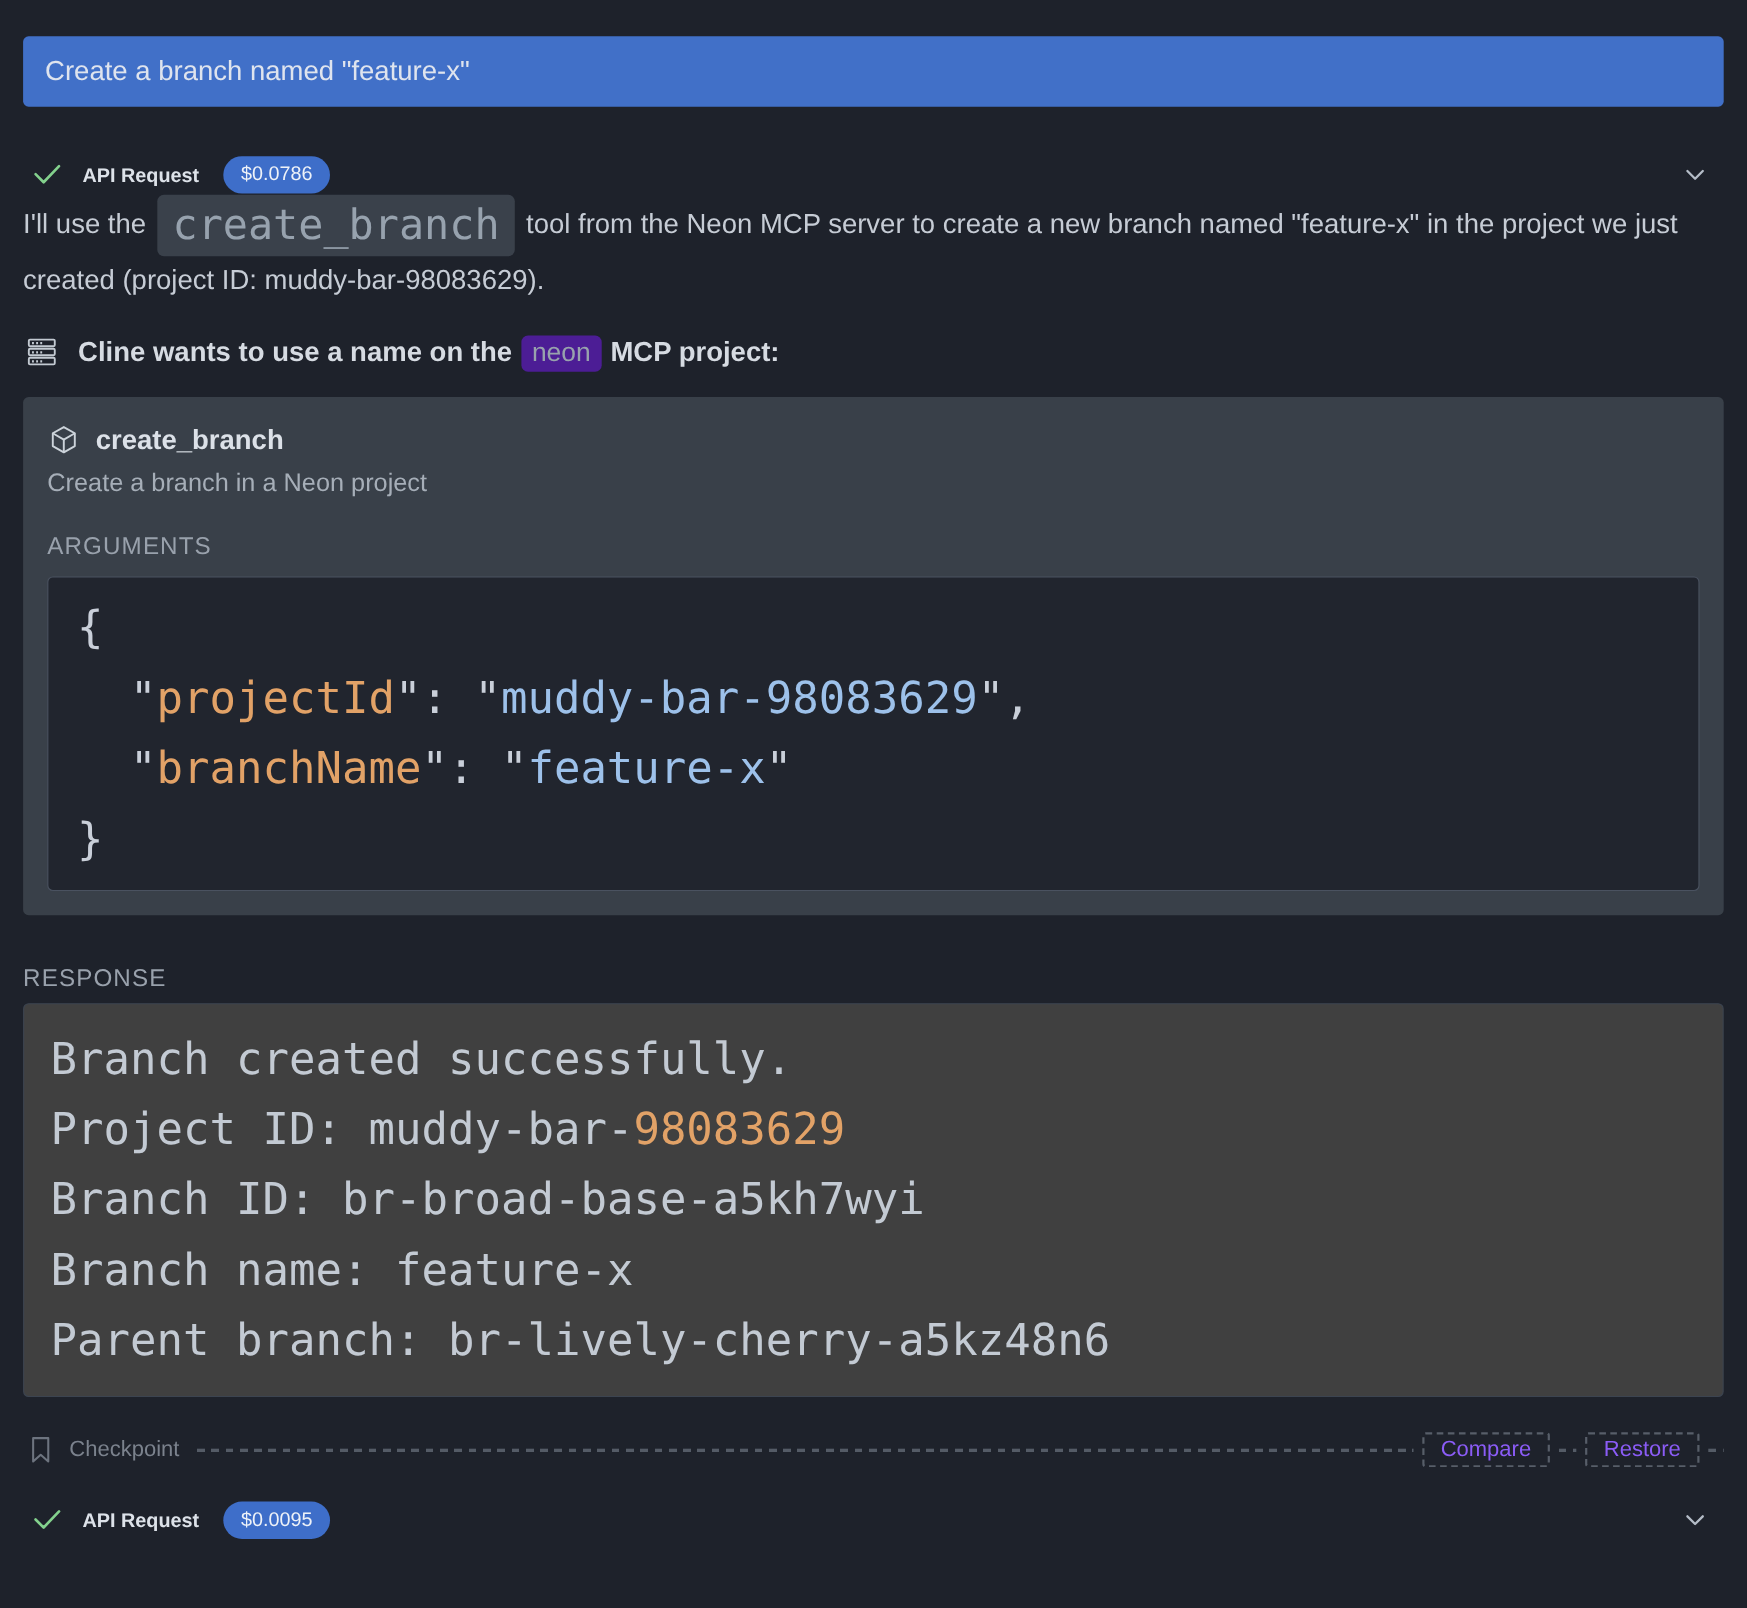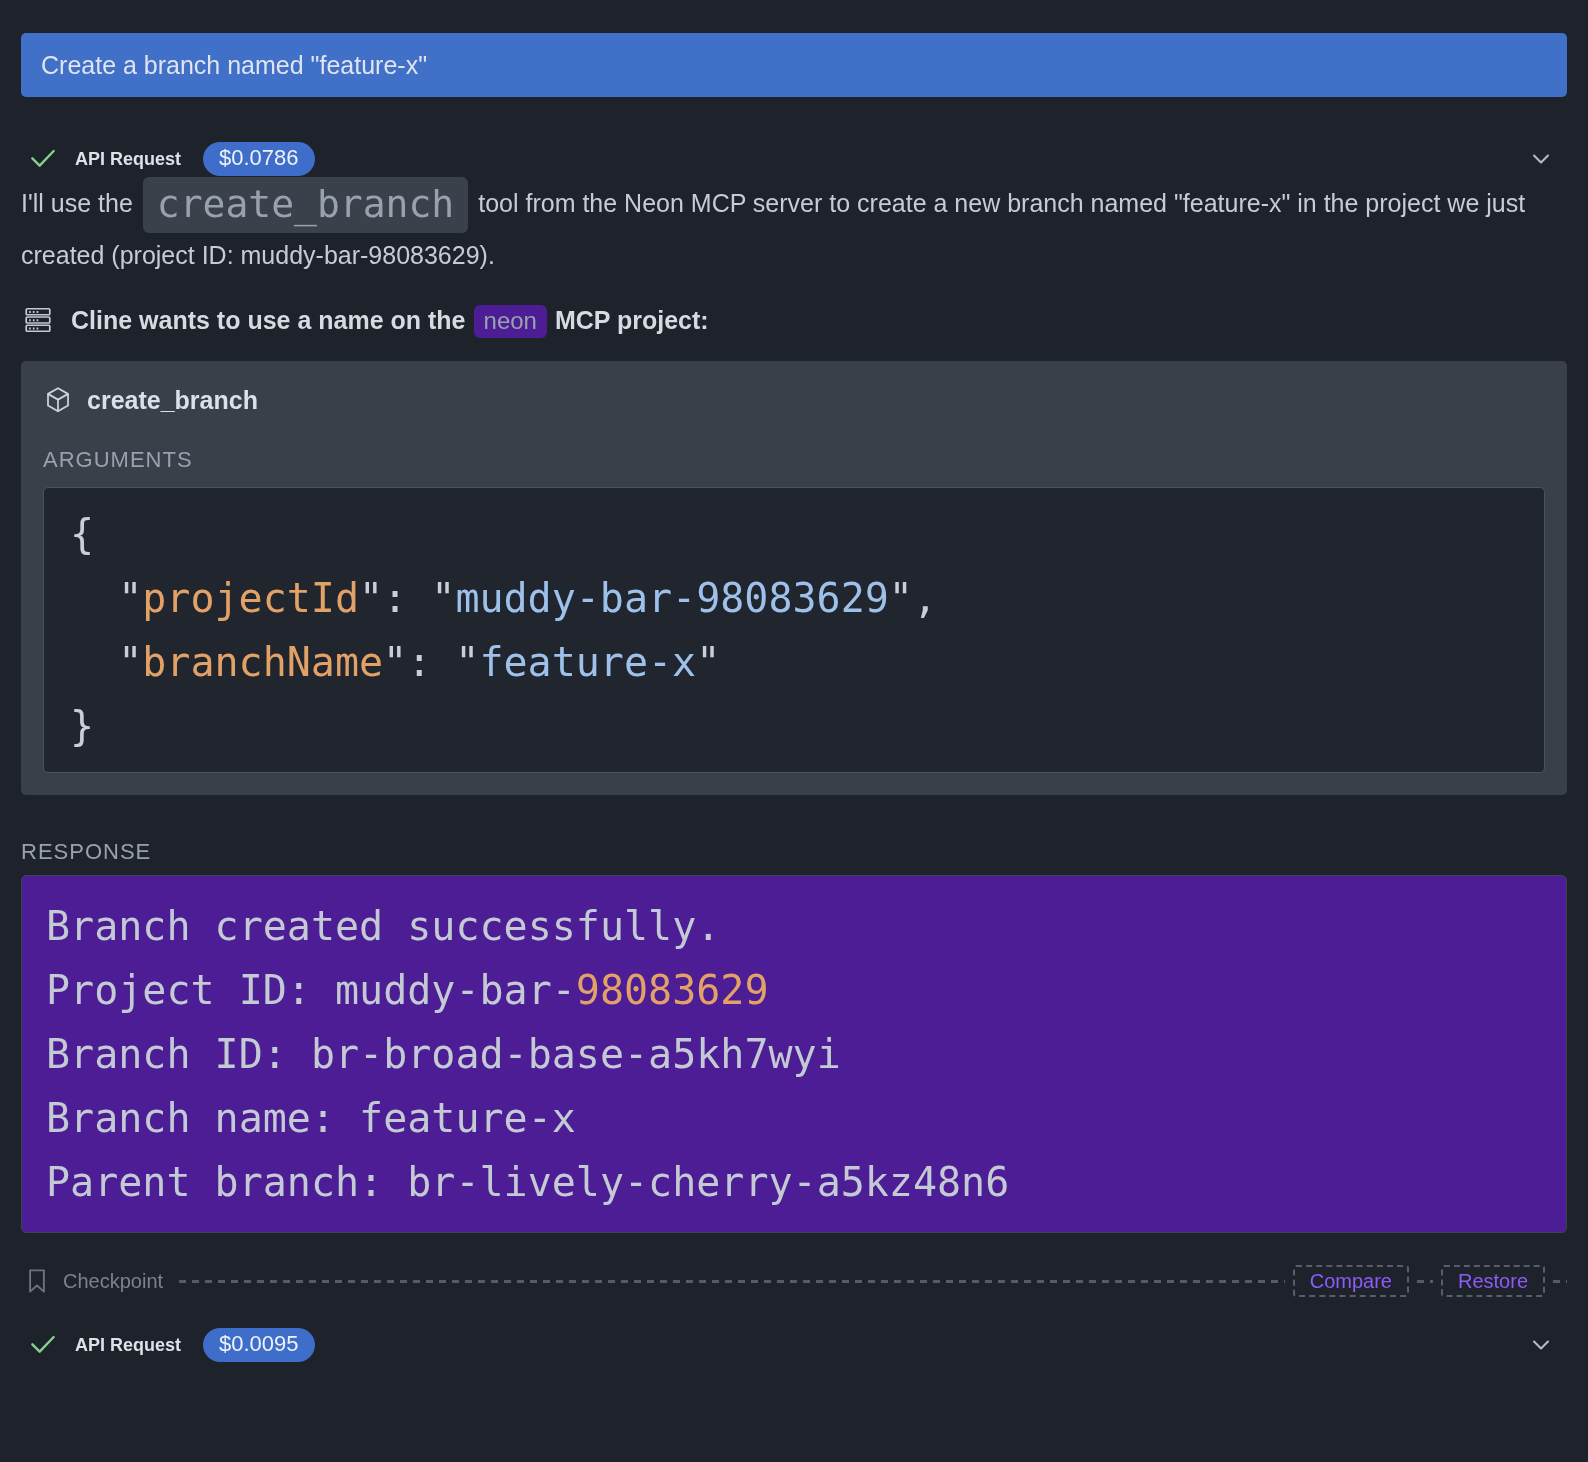--- a/index.html
+++ b/index.html
@@ -17,21 +17,21 @@
     height:64px; width:1546px; background:#4170c8; border-radius:5px;
     display:flex; align-items:center; padding:0 20px;
     color:#dfe4ee; font-size:25px;
   }
 
   
   .api-row { display:flex; align-items:center; margin-top:44px; height:36px; }
   .api-row .check { width:32px; height:32px; margin-left:6px; flex:none; }
   .api-row .api-label { font-weight:bold; font-size:18px; color:#dde2e9; margin-left:16px; }
   .cost-badge {
-    margin-left:22px; background:#3e6ec9; color:#eef2f8; font-size:22px;
+    margin-left:22px; background:#3e6ec9; color:#eef2f8; font-size:18px;
     border-radius:18px; padding:4px 16px 6px 16px; line-height:24px;
   }
   .api-row .spacer { flex:1; }
   .api-row .chev { width:28px; height:28px; margin-right:12px; flex:none; }
 
   
   .message { width:1546px; font-size:25px; line-height:44px; color:#c6ccd5; }
   .inline-code {
     font-family:"DejaVu Sans Mono", monospace;
     font-size:38px; color:#97a2ae; background:#3a414b;
@@ -66,21 +66,21 @@
   }
   .tok-p   { color:#c9cfd9; }
   .tok-key { color:#e2a267; }
   .tok-str { color:#9dc1ea; }
   .tok-num { color:#e2a267; }
   .tok-def { color:#c3cad3; }
 
   
   .response-label { margin-top:44px; }
   .response-box {
-    margin-top:10px; width:1546px; background:#4c1d95; border:1px solid #3c4450; border-radius:5px;
+    margin-top:10px; width:1546px; background:#404040; border:1px solid #3c4450; border-radius:5px;
     padding:18px 0 18px 24px; font-family:"DejaVu Sans Mono", monospace;
     font-size:40px; line-height:64px; white-space:pre; overflow:hidden;
   }
 
   
   .checkpoint-row { display:flex; align-items:center; margin-top:32px; height:32px; }
   .checkpoint-row .bm-icon { width:20px; height:26px; margin-left:6px; flex:none; }
   .checkpoint-label { margin-left:16px; font-size:20px; color:#7b828d; }
   .dots {
     height:3px; align-self:center; margin:0 8px;
@@ -149,20 +149,21 @@
     <div class="tool-name-row">
       <svg class="pkg-icon" viewBox="0 0 24 24">
         <g fill="none" stroke="#ccd3da" stroke-width="1.4" stroke-linejoin="round" stroke-linecap="round">
           <path d="M12 2.6 L20 7.1 V16.4 L12 21 L4 16.4 V7.1 Z"></path>
           <path d="M4.3 7.3 L12 11.7 L19.7 7.3"></path>
           <path d="M12 11.7 V20.6"></path>
         </g>
       </svg>
       <span class="tool-name">create_branch</span>
     </div>
+    <div class="tool-desc">Create a branch in a Neon project</div>
     <div class="section-label">ARGUMENTS</div>
     <div class="code-box"><div class="code-line"><span class="tok-p">{</span></div><div class="code-line"><span class="tok-p">  </span><span class="tok-p">"</span><span class="tok-key">projectId</span><span class="tok-p">"</span><span class="tok-p">: </span><span class="tok-p">"</span><span class="tok-str">muddy-bar-98083629</span><span class="tok-p">"</span><span class="tok-p">,</span></div><div class="code-line"><span class="tok-p">  </span><span class="tok-p">"</span><span class="tok-key">branchName</span><span class="tok-p">"</span><span class="tok-p">: </span><span class="tok-p">"</span><span class="tok-str">feature-x</span><span class="tok-p">"</span></div><div class="code-line"><span class="tok-p">}</span></div></div>
   </div>
 
   <div class="section-label response-label">RESPONSE</div>
   <div class="response-box"><div class="code-line"><span class="tok-def">Branch created successfully.</span></div><div class="code-line"><span class="tok-def">Project ID: muddy-bar-</span><span class="tok-num">98083629</span></div><div class="code-line"><span class="tok-def">Branch ID: br-broad-base-a5kh7wyi</span></div><div class="code-line"><span class="tok-def">Branch name: feature-x</span></div><div class="code-line"><span class="tok-def">Parent branch: br-lively-cherry-a5kz48n6</span></div></div>
 
   <div class="checkpoint-row">
     <svg class="bm-icon" viewBox="0 0 16 20">
       <path d="M2.5 1.5 H13.5 V18.5 L8 13.6 L2.5 18.5 Z" fill="none" stroke="#6d747f" stroke-width="1.5" stroke-linejoin="round"></path>

